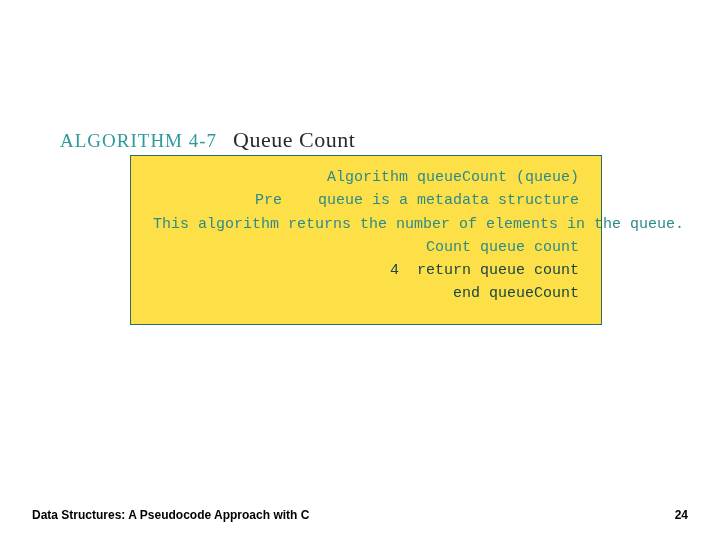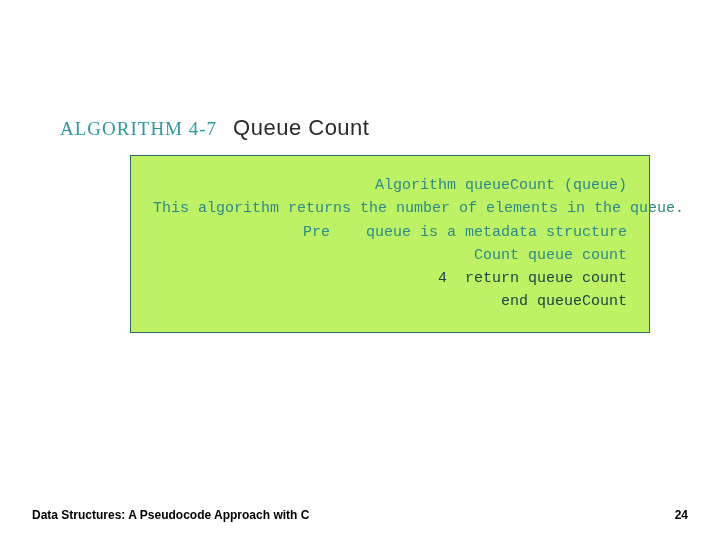--- a/index.html
+++ b/index.html
@@ -24,34 +24,35 @@
       gap: 16px;
     }
     .algo-label {
       font-family: Georgia, 'Times New Roman', serif;
       font-size: 19px;
       letter-spacing: 1px;
       color: #2d9a9a;
       font-weight: 400;
     }
     .algo-title {
-      font-family: Liberation Sans, sans-serif;
+      font-family: Liberation Serif, serif;
       font-size: 22px;
       color: #2a2a2a;
       font-weight: 400;
       letter-spacing: 0.5px;
+      margin-top: 12px;
     }
     .algo-box {
       position: absolute;
       top: 155px;
       left: 130px;
-      width: 520px;
+      width: 472px;
       border: 1px solid #2a6a6a;
-      background: #bef264;
-      padding: 18px 22px 18px 22px;
+      background: #fde047;
+      padding: 10px 22px 18px 22px;
     }
     .algo-line {
       font-family: 'Courier New', Courier, monospace;
       font-size: 15px;
       line-height: 1.55;
       color: #1a4545;
       white-space: pre;
     }
     .algo-line.teal {
       color: #2d8a8a;
@@ -81,22 +82,22 @@
 </head>
 <body>
 
 <div class="heading-row">
   <span class="algo-label">ALGORITHM 4-7</span>
   <span class="algo-title">Queue Count</span>
 </div>
 
 <div class="algo-box">
   <div class="algo-line teal">Algorithm queueCount (queue)</div>
+  <div class="algo-line teal">   Pre    queue is a metadata structure</div>
   <div class="algo-line teal">This algorithm returns the number of elements in the queue.</div>
-  <div class="algo-line teal">   Pre    queue is a metadata structure</div>
   <div class="algo-line teal">   Count queue count</div>
   <div class="algo-line">4  return queue count</div>
   <div class="algo-line">end queueCount</div>
 </div>
 
 <div class="footer">
   <span class="footer-text">Data Structures: A Pseudocode Approach with C</span>
   <span class="footer-page">24</span>
 </div>
 

